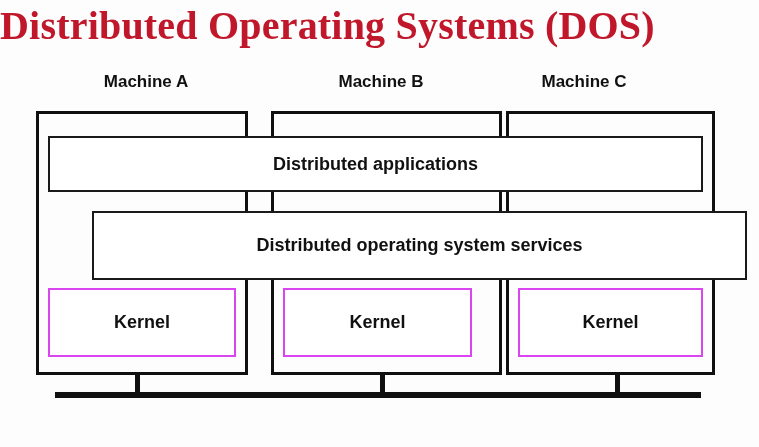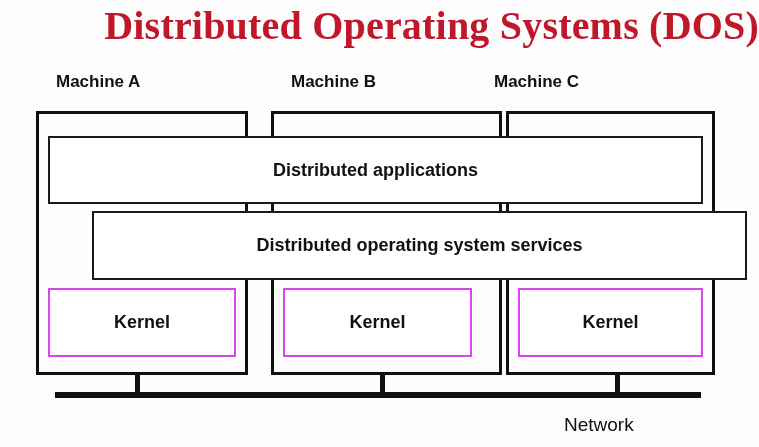--- a/index.html
+++ b/index.html
@@ -19,37 +19,37 @@
     height: 447px;
     background: #fdfdfd;
   }
 
   
   .title {
     position: absolute;
     left: 0;
     top: 2px;
     width: 759px;
-    text-align: right;
+    text-align: left;
     font-family: "Liberation Serif", serif;
     font-size: 40px;
     font-weight: 700;
     color: #c0172b;
     letter-spacing: 0.2px;
     white-space: nowrap;
   }
 
   
   .machine-label {
     position: absolute;
     top: 72px;
     font-size: 17px;
     font-weight: 700;
     color: #111111;
-    text-align: left;
+    text-align: center;
     white-space: nowrap;
   }
   #label-a { left: 56px;  width: 180px; }
   #label-b { left: 291px; width: 180px; }
   #label-c { left: 494px; width: 180px; }
 
   
   .machine-box {
     position: absolute;
     top: 111px;
@@ -71,21 +71,21 @@
     background: #ffffff;
     box-sizing: border-box;
     display: flex;
     align-items: center;
     justify-content: center;
     font-size: 18px;
     font-weight: 700;
     color: #111111;
     white-space: nowrap;
   }
-  #bar-apps     { top: 136px; height: 68px; }
+  #bar-apps     { top: 136px; height: 56px; }
   #bar-services { top: 211px; height: 69px; margin-left: 44px; }
 
   
   .kernel-box {
     position: absolute;
     top: 288px;
     height: 69px;
     border: 2px solid #d946ef;
     background: #ffffff;
     box-sizing: border-box;
@@ -154,15 +154,14 @@
   <div class="kernel-box" id="kernel-a">Kernel</div>
   <div class="kernel-box" id="kernel-b">Kernel</div>
   <div class="kernel-box" id="kernel-c">Kernel</div>
 
   <div class="drop-line" id="drop-a"></div>
   <div class="drop-line" id="drop-b"></div>
   <div class="drop-line" id="drop-c"></div>
 
   <div class="network-bus"></div>
 
-  <div class="network-label">Network</div>
 
 </div>
 
 </body></html>

